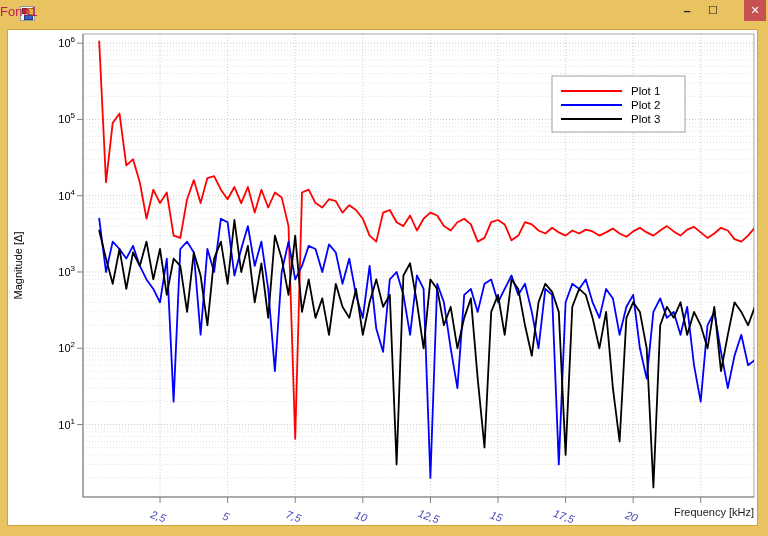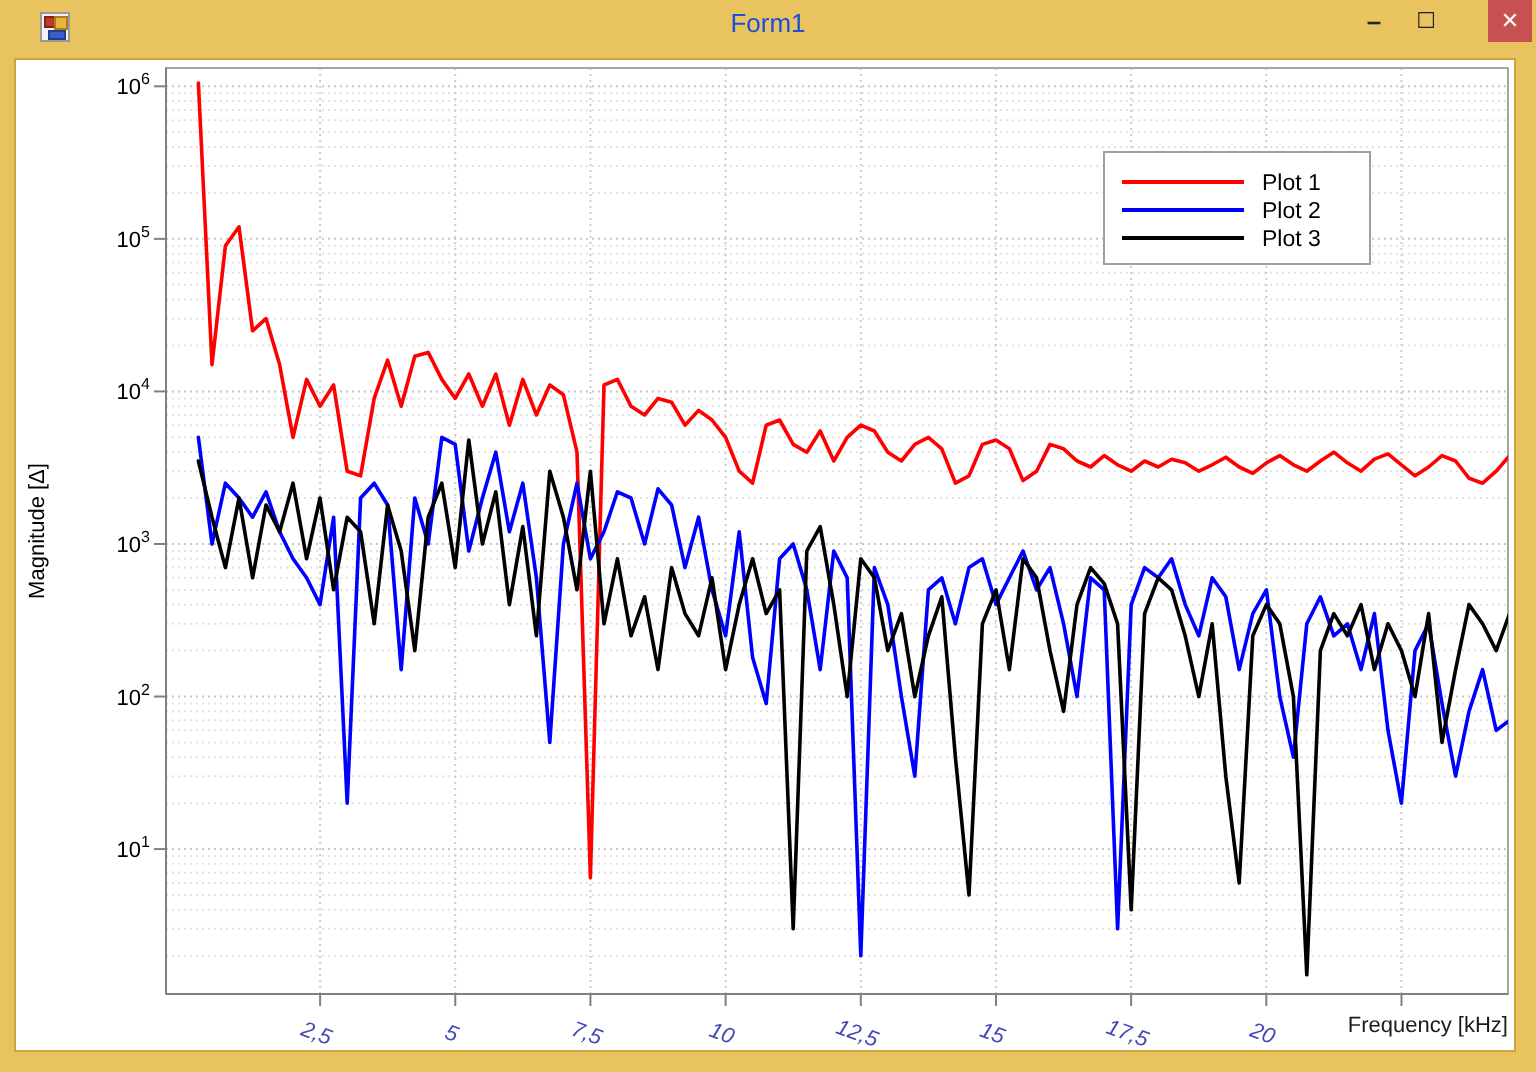--- a/index.html
+++ b/index.html
@@ -1,20 +1,20 @@
 <!DOCTYPE html>
 <html><head>
 <meta charset="utf-8">
 <style>
   html,body{margin:0;padding:0;}
   body{width:768px;height:536px;font-family:"Liberation Sans",sans-serif;overflow:hidden;}
   .window{position:absolute;left:0;top:0;width:768px;height:536px;background:#E9C35F;}
   .titlebar{position:absolute;left:0;top:0;width:768px;height:30px;}
-  .window-title{position:absolute;left:0;top:0;width:100%;text-align:center;
-    font-size:13px;color:#1d4ed8;line-height:24px;}
+  .window-title{position:absolute;left:0;top:0;width:100%;
+    font-size:13px;color:#be185d;line-height:24px;}
   .app-icon{position:absolute;left:20px;top:6px;width:13px;height:13px;background:#f2f2f2;
     border:1px solid #9a9a9a;}
   .app-icon .sq-red{position:absolute;left:1px;top:1px;width:4px;height:4px;background:#c0392b;border:1px solid #7e241a;}
   .app-icon .sq-yellow{position:absolute;left:6px;top:1px;width:5px;height:5px;background:#e8b43d;border:1px solid #a97c1e;}
   .app-icon .sq-blue{position:absolute;left:3px;top:8px;width:7px;height:3px;background:#3a5fcd;border:1px solid #24407e;}
   .caption-btn{position:absolute;top:0;height:21px;display:flex;align-items:center;justify-content:center;
     font-size:13px;color:#222;cursor:default;user-select:none;}
   .btn-min{left:674px;width:26px;font-weight:bold;}
   .btn-max{left:700px;width:26px;font-size:11px;}
   .btn-close{left:744px;width:22px;background:#C75050;color:#fff;font-size:11px;}

